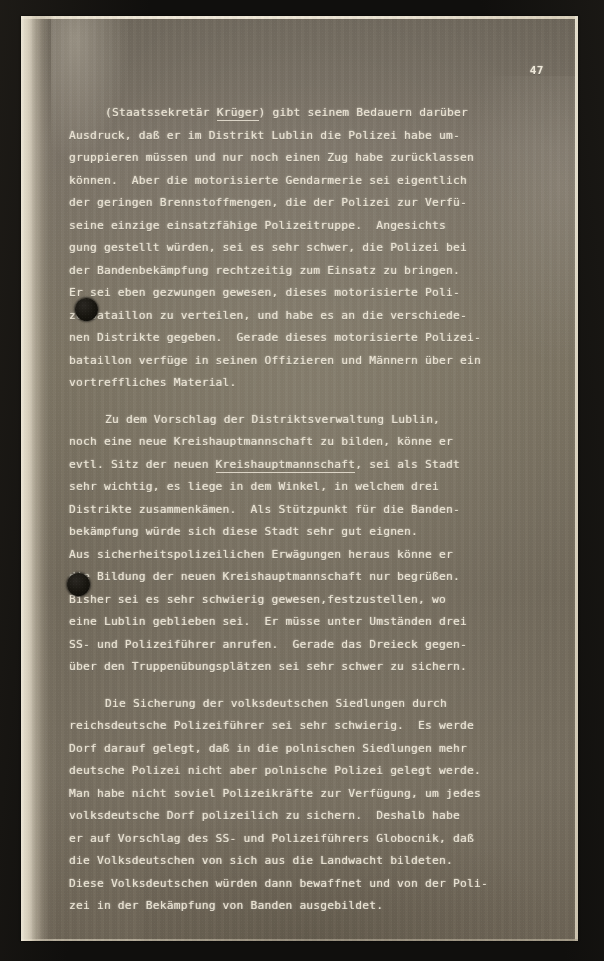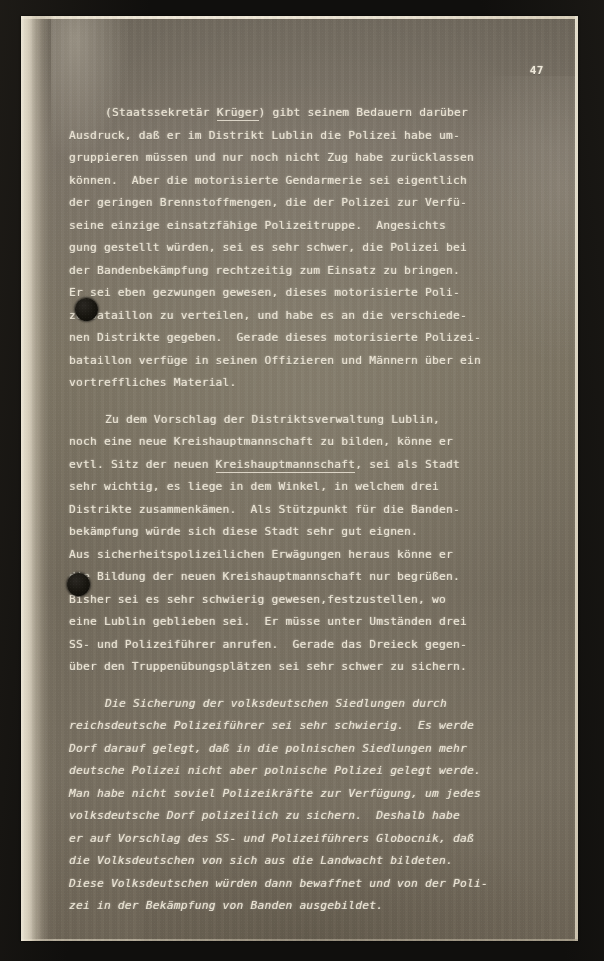--- a/index.html
+++ b/index.html
@@ -121,21 +121,21 @@
 
   #typescript {
     position: absolute;
     left: 48px;
     top: 86px;
     width: 478px;
   }
   .para {
     margin: 0 0 14px 0;
   }
-  .para:last-child { margin-bottom: 0; font-style: italic; }
+  .para:last-child { margin-bottom: 0; }
   .tline {
     display: block;
     font-family: "DejaVu Sans Mono", monospace;
     font-size: 11.3px;
     line-height: 22.5px;
     letter-spacing: .18px;
     white-space: pre;
     color: #e9e2d2;
     text-shadow:
       0 0 1.4px rgba(255,252,242,.75),
@@ -189,21 +189,21 @@
     <div id="sheet-blotch-b"></div>
     <div id="sheet-blotch-c"></div>
     <div id="sheet-streaks"></div>
 
     <div id="page-number">47</div>
 
     <div id="typescript">
         <div class="para">
           <span class="tline indent">(Staatssekretär <u>Krüger</u>) gibt seinem Bedauern darüber</span>
           <span class="tline">Ausdruck, daß er im Distrikt Lublin die Polizei habe um-</span>
-          <span class="tline">gruppieren müssen und nur noch nicht Zug habe zurücklassen</span>
+          <span class="tline">gruppieren müssen und nur noch einen Zug habe zurücklassen</span>
           <span class="tline">können.  Aber die motorisierte Gendarmerie sei eigentlich</span>
           <span class="tline">der geringen Brennstoffmengen, die der Polizei zur Verfü-</span>
           <span class="tline">seine einzige einsatzfähige Polizeitruppe.  Angesichts</span>
           <span class="tline">gung gestellt würden, sei es sehr schwer, die Polizei bei</span>
           <span class="tline">der Bandenbekämpfung rechtzeitig zum Einsatz zu bringen.</span>
           <span class="tline">Er sei eben gezwungen gewesen, dieses motorisierte Poli-</span>
           <span class="tline">zeibataillon zu verteilen, und habe es an die verschiede-</span>
           <span class="tline">nen Distrikte gegeben.  Gerade dieses motorisierte Polizei-</span>
           <span class="tline">bataillon verfüge in seinen Offizieren und Männern über ein</span>
           <span class="tline">vortreffliches Material.</span>

